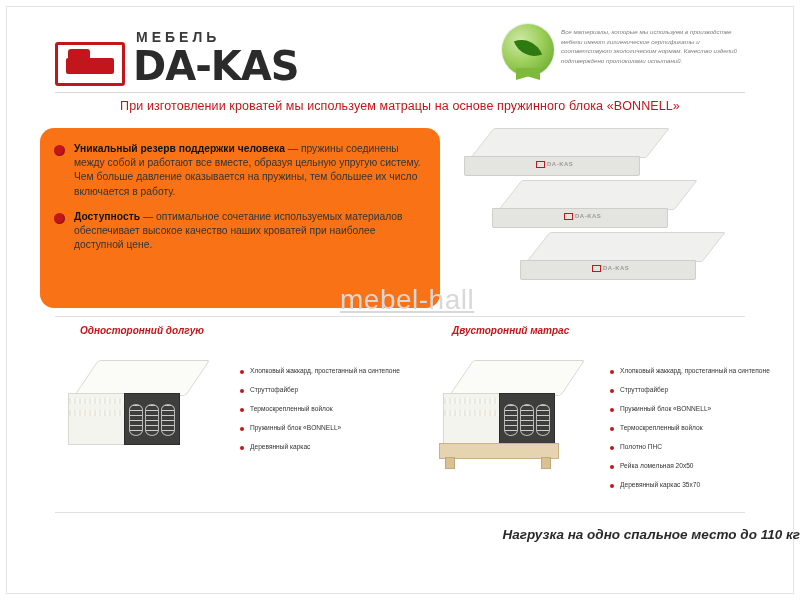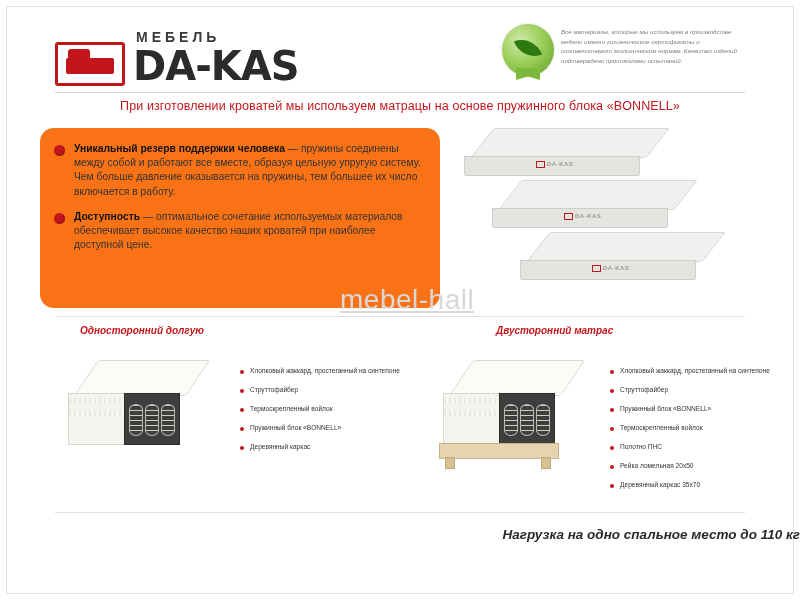--- a/index.html
+++ b/index.html
@@ -274,21 +274,21 @@
   }
 
   .sec-label {
     position: absolute;
     font-size: 10px;
     font-weight: bold;
     font-style: italic;
     color: #c3161c;
   }
   .sec-label.left { left: 80px; top: 325px; }
-  .sec-label.right { left: 452px; top: 325px; margin-left: 44px; }
+  .sec-label.right { left: 452px; top: 325px; }
 
   
   .diagram {
     position: absolute;
     top: 350px;
     height: 150px;
   }
   .diagram.left { left: 60px; width: 355px; }
   .diagram.right { left: 435px; width: 350px; }
 

